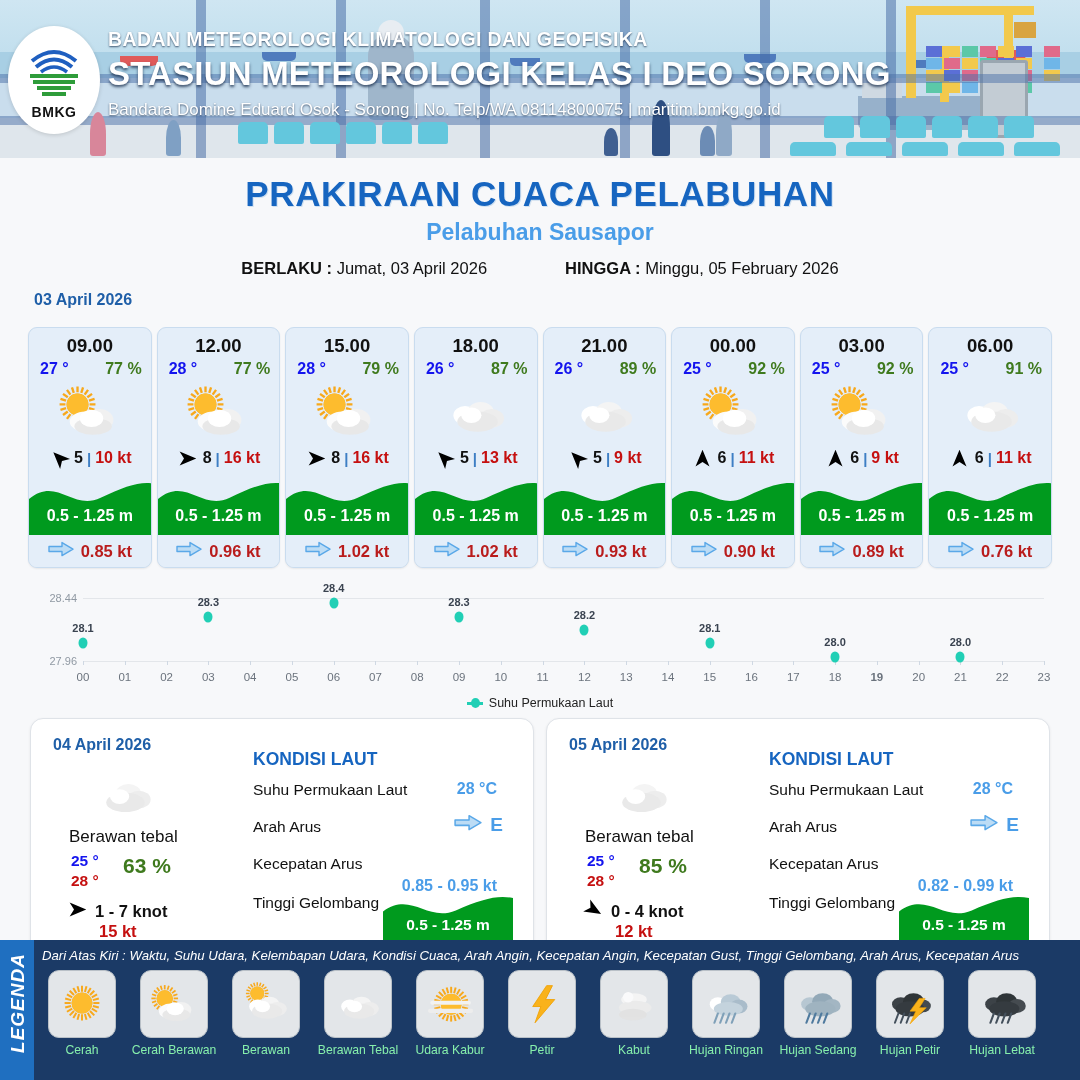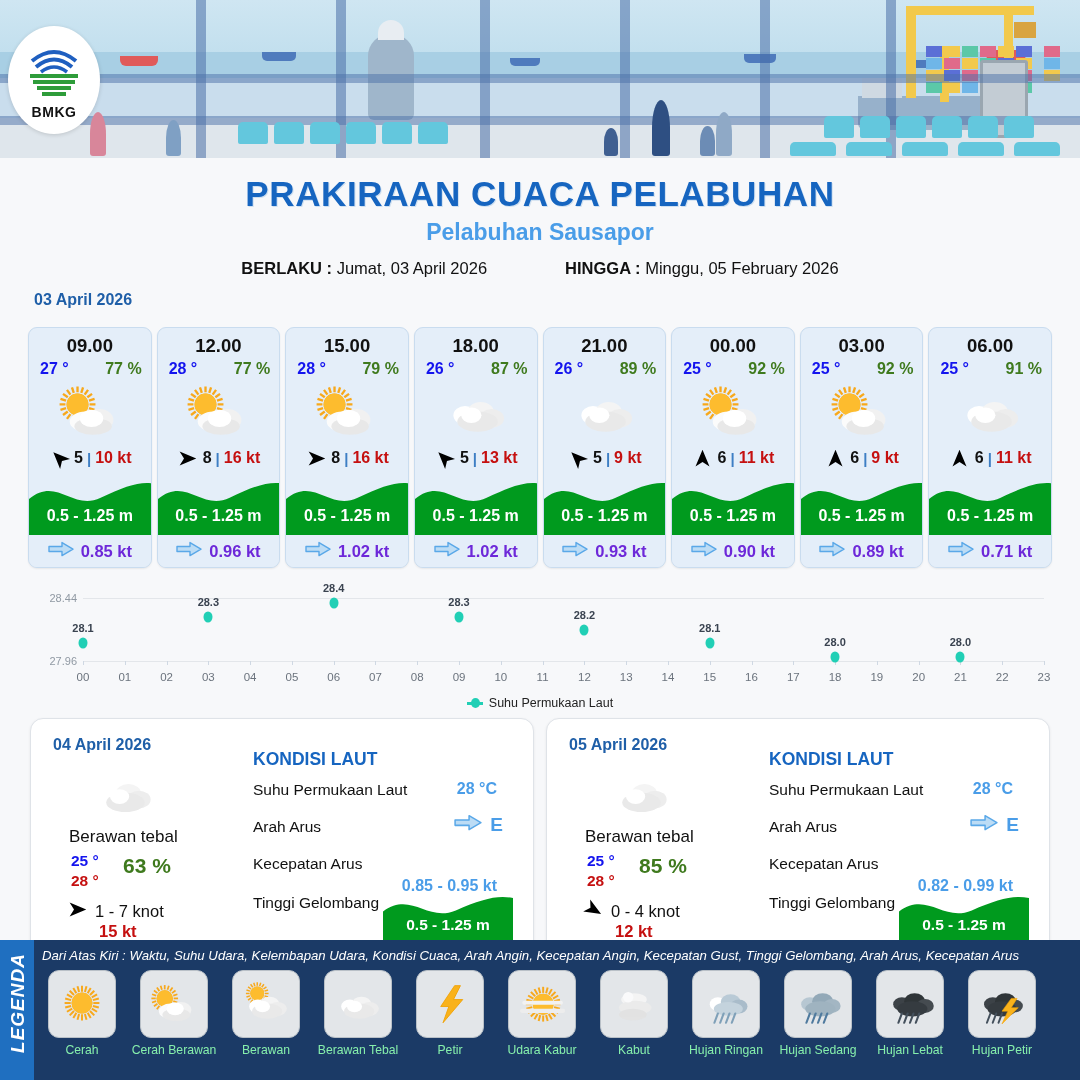--- a/index.html
+++ b/index.html
@@ -71,21 +71,21 @@
   .c-wdir{width:22px;height:22px;display:flex;align-items:center;justify-content:center;}
   .c-wspd{font-size:16px;font-weight:bold;color:#111;}
   .c-bar{font-size:15px;color:#3d7ec4;font-weight:bold;}
   .c-gust{font-size:16px;font-weight:bold;color:#c51010;}
   .c-wave{position:relative;height:62px;margin-top:1px;}
   .c-wave svg{position:absolute;left:0;top:0;}
   .c-wavetxt{position:absolute;left:0;right:0;bottom:10px;text-align:center;
              font-size:16px;font-weight:bold;color:#fff;}
   .c-cur{display:flex;align-items:center;justify-content:center;gap:7px;height:32px;
          background:#e4eef9;}
-  .c-curtxt{font-size:16.5px;font-weight:bold;color:#6d28d9;}
+  .c-curtxt{font-size:16.5px;font-weight:bold;color:#b91c1c;}
   
   .chart{position:relative;margin:10px 28px 0 28px;height:100px;}
   .chart-plot{position:absolute;left:55px;top:8px;right:8px;bottom:28px;}
   .gl{position:absolute;left:0;right:0;height:1px;background:#e3e6ea;}
   .ylab{position:absolute;font-size:11px;color:#9099a3;right:calc(100% + 6px);
         transform:translateY(-50%);white-space:nowrap;}
   .pt{position:absolute;width:9px;height:11px;border-radius:50%;background:#21cfb5;
       transform:translate(-50%,-50%);}
   .ptlab{position:absolute;font-size:11px;font-weight:bold;color:#3a4350;
          transform:translate(-50%,-100%);white-space:nowrap;}
@@ -102,21 +102,21 @@
     flex:1;background:#fff;border:1px solid #dfe3e8;border-radius:13px;
     height:243px;position:relative;box-shadow:0 1px 3px rgba(0,0,0,.07);
   }
   .d-date{position:absolute;left:22px;top:17px;font-size:16px;font-weight:bold;color:#1f5fa8;}
   .d-icon{position:absolute;left:56px;top:45px;}
   .d-cond{position:absolute;left:38px;top:108px;font-size:17px;color:#111;}
   .d-tmin{position:absolute;left:40px;top:133px;font-size:15.5px;font-weight:bold;color:#1414ee;}
   .d-tmax{position:absolute;left:40px;top:153px;font-size:15.5px;font-weight:bold;color:#c51010;}
   .d-hum{position:absolute;left:92px;top:135px;font-size:21px;font-weight:bold;color:#3f7a1e;}
   .d-wrow{position:absolute;left:36px;top:180px;display:flex;align-items:center;gap:7px;}
-  .d-wtxt{font-size:16.5px;font-weight:normal;color:#111;}
+  .d-wtxt{font-size:16.5px;font-weight:bold;color:#111;}
   .d-gust{position:absolute;left:68px;top:203px;font-size:16.5px;font-weight:bold;color:#c51010;}
   .d-sec{position:absolute;left:222px;top:30px;font-size:17.5px;font-weight:bold;color:#1665c0;}
   .d-row{position:absolute;left:222px;font-size:15.5px;color:#111;}
   .d-val{position:absolute;font-size:16px;font-weight:bold;color:#4a9de8;}
   .d-wave{position:absolute;right:20px;bottom:18px;width:130px;height:56px;}
   .d-wavetxt{position:absolute;left:0;right:0;bottom:10px;text-align:center;
              font-size:15.5px;font-weight:bold;color:#fff;}
   
   .legend{position:absolute;left:0;bottom:0;width:1080px;height:140px;background:#1b3a66;}
   .lg-bar{position:absolute;left:0;top:0;width:34px;height:140px;background:#1f6fc0;}
@@ -234,20 +234,25 @@
       <path d="M12 26 Q30 11 48 26" stroke="#1f5fc0" stroke-width="4" fill="none"></path>
       <path d="M17 31 Q30 21 43 31" stroke="#1f5fc0" stroke-width="3.5" fill="none"></path>
       <rect x="6" y="33" width="48" height="4" fill="#2e9c3a"></rect>
       <rect x="9" y="39" width="42" height="4" fill="#2e9c3a"></rect>
       <rect x="13" y="45" width="34" height="4" fill="#2e9c3a"></rect>
       <rect x="18" y="51" width="24" height="4" fill="#2e9c3a"></rect>
     </svg>
     <div class="logo-txt">BMKG</div>
   </div>
 
+  <div class="banner-text">
+    <div class="bt1">BADAN METEOROLOGI KLIMATOLOGI DAN GEOFISIKA</div>
+    <div class="bt2">STASIUN METEOROLOGI KELAS I DEO SORONG</div>
+    <div class="bt3">Bandara Domine Eduard Osok - Sorong | No. Telp/WA 08114800075 | maritim.bmkg.go.id</div>
+  </div>
 </div>
 
 <div class="title-block">
   <div class="t-main">PRAKIRAAN CUACA PELABUHAN</div>
   <div class="t-sub">Pelabuhan Sausapor</div>
   <div class="t-valid">
     <div>
       <b>BERLAKU :</b>
       <span>Jumat, 03 April 2026</span>
     </div>
@@ -702,21 +707,21 @@
     <path d="M0 26.04 C 28.16 3.1, 43.52 38.44, 71.68 24.8
              C 97.28 12.4, 112.64 7.4399999999999995, 128 11.16
              L 128 62 L 0 62 Z" fill="#009a1e"></path>
         </svg>
       <div class="c-wavetxt">0.5 - 1.25 m</div>
     </div>
     <div class="c-cur">
       <span><svg width="26" height="16.12" viewBox="0 0 26 16">
      <path d="M1 5.5 H14 V1.5 L25 8 L14 14.5 V10.5 H1 Z" fill="#bcdcf5" stroke="#5aa8e8" stroke-width="1.4" stroke-linejoin="round"></path>
           </svg></span>
-      <span class="c-curtxt">0.71 kt</span>
+      <span class="c-curtxt">0.76 kt</span>
     </div>
     </div>
   </div>
 
 <div class="chart">
   <div class="chart-plot" id="chartPlot">
       <div class="gl" style="top: 0px;"></div>
       <div class="gl" style="top: calc(100% - 1px);"></div>
       <div class="ylab" style="top: calc(100% - 1px);">27.96</div>
       <div class="ylab" style="top: 0px;">28.44</div>
@@ -752,21 +757,21 @@
       <div class="xlab" style="left: 60.8696%;">14</div>
       <div class="tick" style="left: 65.2174%;"></div>
       <div class="xlab" style="left: 65.2174%;">15</div>
       <div class="tick" style="left: 69.5652%;"></div>
       <div class="xlab" style="left: 69.5652%;">16</div>
       <div class="tick" style="left: 73.913%;"></div>
       <div class="xlab" style="left: 73.913%;">17</div>
       <div class="tick" style="left: 78.2609%;"></div>
       <div class="xlab" style="left: 78.2609%;">18</div>
       <div class="tick" style="left: 82.6087%;"></div>
-      <div class="xlab" style="left: 82.6087%;">19</div>
+      <div class="xlab" style="left: 82.6087%; font-weight: bold;">19</div>
       <div class="tick" style="left: 86.9565%;"></div>
       <div class="xlab" style="left: 86.9565%;">20</div>
       <div class="tick" style="left: 91.3043%;"></div>
       <div class="xlab" style="left: 91.3043%;">21</div>
       <div class="tick" style="left: 95.6522%;"></div>
       <div class="xlab" style="left: 95.6522%;">22</div>
       <div class="tick" style="left: 100%;"></div>
       <div class="xlab" style="left: 100%;">23</div>
       <div class="pt" style="left: 0%; top: 70.8333%; background: rgb(33, 207, 181);"></div>
       <div class="ptlab" style="left: 0%; top: calc(70.8333% - 9px);">28.1</div>
@@ -1012,28 +1017,20 @@
       <ellipse cx="52" cy="52" rx="26" ry="13" fill="#e9e9e9"></ellipse>
       <ellipse cx="44" cy="44" rx="13" ry="10" fill="#ffffff"></ellipse>
     </g>
           </svg>
         </div>
     <div class="lg-lab">Berawan Tebal</div>
       </div>
       <div class="lg-item">
     <div class="lg-box">
           <svg width="58" height="45.24" viewBox="0 0 100 78">
-            <polygon points="58,8 34,44 48,44 38,72 72,32 56,32 68,8" fill="#f9b21b" stroke="#f0a000" stroke-width="1.5"></polygon>
-          </svg>
-        </div>
-    <div class="lg-lab">Petir</div>
-      </div>
-      <div class="lg-item">
-    <div class="lg-box">
-          <svg width="58" height="45.24" viewBox="0 0 100 78">
             <g transform="translate(2,2)">
               <g>
       <circle cx="50" cy="38" r="18" fill="#f5a623"></circle>
       <line x1="69.5" y1="38" x2="80" y2="38" stroke="#f7a81b" stroke-width="3.4"></line>
                 <line x1="68.83555361263683" y1="43.046971379499155" x2="78.97777478867205" y2="45.764571353075624" stroke="#f7a81b" stroke-width="3.4"></line>
                 <line x1="66.88749537379655" y1="47.75" x2="75.98076211353316" y2="53" stroke="#f7a81b" stroke-width="3.4"></line>
                 <line x1="63.788582233137674" y1="51.788582233137674" x2="71.21320343559643" y2="59.21320343559643" stroke="#f7a81b" stroke-width="3.4"></line>
                 <line x1="59.75" y1="54.887495373796554" x2="65" y2="63.98076211353316" stroke="#f7a81b" stroke-width="3.4"></line>
                 <line x1="55.046971379499155" y1="56.83555361263683" x2="57.764571353075624" y2="66.97777478867205" stroke="#f7a81b" stroke-width="3.4"></line>
                 <line x1="50" y1="57.5" x2="50" y2="68" stroke="#f7a81b" stroke-width="3.4"></line>
@@ -1059,20 +1056,28 @@
             </g>
         <rect x="16" y="34" width="70" height="7" rx="3.5" fill="#f2f2f2"></rect>
         <rect x="12" y="48" width="78" height="7" rx="3.5" fill="#ededed"></rect>
           </svg>
         </div>
     <div class="lg-lab">Udara Kabur</div>
       </div>
       <div class="lg-item">
     <div class="lg-box">
           <svg width="58" height="45.24" viewBox="0 0 100 78">
+            <polygon points="58,8 34,44 48,44 38,72 72,32 56,32 68,8" fill="#f9b21b" stroke="#f0a000" stroke-width="1.5"></polygon>
+          </svg>
+        </div>
+    <div class="lg-lab">Petir</div>
+      </div>
+      <div class="lg-item">
+    <div class="lg-box">
+          <svg width="58" height="45.24" viewBox="0 0 100 78">
             <g opacity=".9">
         <ellipse cx="50" cy="32" rx="22" ry="11" fill="#f6f6f6"></ellipse>
         <ellipse cx="52" cy="46" rx="28" ry="12" fill="#ececec"></ellipse>
         <ellipse cx="48" cy="58" rx="24" ry="10" fill="#e2e2e2"></ellipse>
         <circle cx="40" cy="28" r="9" fill="#fdfdfd"></circle>
             </g>
           </svg>
         </div>
     <div class="lg-lab">Kabut</div>
       </div>
@@ -1106,53 +1111,53 @@
             </g>
             <g stroke="#4f7a9e" stroke-width="3.6" stroke-linecap="round">
       <line x1="36" y1="56" x2="30" y2="72"></line>
       <line x1="46" y1="56" x2="40" y2="72"></line>
       <line x1="56" y1="56" x2="50" y2="72"></line>
       <line x1="66" y1="56" x2="60" y2="72"></line>
     </g>
           </svg>
         </div>
     <div class="lg-lab">Hujan Sedang</div>
-      </div>
-      <div class="lg-item">
-    <div class="lg-box">
-          <svg width="58" height="45.24" viewBox="0 0 100 78">
-            <g>
-        <ellipse cx="36" cy="40" rx="15" ry="12" fill="#3c4247"></ellipse>
-        <ellipse cx="58" cy="35" rx="18" ry="14" fill="#2f3538"></ellipse>
-        <ellipse cx="76" cy="43" rx="15" ry="12" fill="#454b50"></ellipse>
-        <ellipse cx="54" cy="48" rx="26" ry="13" fill="#353b40"></ellipse>
-            </g>
-            <g stroke="#44505c" stroke-width="3.6" stroke-linecap="round">
-      <line x1="36" y1="56" x2="30" y2="72"></line>
-      <line x1="46" y1="56" x2="40" y2="72"></line>
-      <line x1="56" y1="56" x2="50" y2="72"></line>
-      <line x1="66" y1="56" x2="60" y2="72"></line>
-    </g>
-          </svg>
-        </div>
-    <div class="lg-lab">Hujan Lebat</div>
       </div>
       <div class="lg-item">
     <div class="lg-box">
           <svg width="58" height="45.24" viewBox="0 0 100 78">
             <g>
         <ellipse cx="34" cy="40" rx="15" ry="12" fill="#3c4247"></ellipse>
         <ellipse cx="56" cy="35" rx="18" ry="14" fill="#2f3538"></ellipse>
         <ellipse cx="72" cy="43" rx="14" ry="11" fill="#454b50"></ellipse>
         <ellipse cx="50" cy="48" rx="25" ry="13" fill="#353b40"></ellipse>
             </g>
             <g stroke="#44505c" stroke-width="3.4" stroke-linecap="round">
            <line x1="30" y1="56" x2="24" y2="72"></line>
               <line x1="40" y1="56" x2="34" y2="72"></line>
            <line x1="50" y1="56" x2="44" y2="72"></line>
             </g>
             <polygon points="66,30 50,52 60,52 50,74 78,46 66,46 76,30" fill="#f9b21b" stroke="#f7a300" stroke-width="1"></polygon>
           </svg>
         </div>
     <div class="lg-lab">Hujan Petir</div>
       </div>
+      <div class="lg-item">
+    <div class="lg-box">
+          <svg width="58" height="45.24" viewBox="0 0 100 78">
+            <g>
+        <ellipse cx="36" cy="40" rx="15" ry="12" fill="#3c4247"></ellipse>
+        <ellipse cx="58" cy="35" rx="18" ry="14" fill="#2f3538"></ellipse>
+        <ellipse cx="76" cy="43" rx="15" ry="12" fill="#454b50"></ellipse>
+        <ellipse cx="54" cy="48" rx="26" ry="13" fill="#353b40"></ellipse>
+            </g>
+            <g stroke="#44505c" stroke-width="3.6" stroke-linecap="round">
+      <line x1="36" y1="56" x2="30" y2="72"></line>
+      <line x1="46" y1="56" x2="40" y2="72"></line>
+      <line x1="56" y1="56" x2="50" y2="72"></line>
+      <line x1="66" y1="56" x2="60" y2="72"></line>
+    </g>
+          </svg>
+        </div>
+    <div class="lg-lab">Hujan Lebat</div>
+      </div>
     </div>
 </div>
 
 </body></html>

